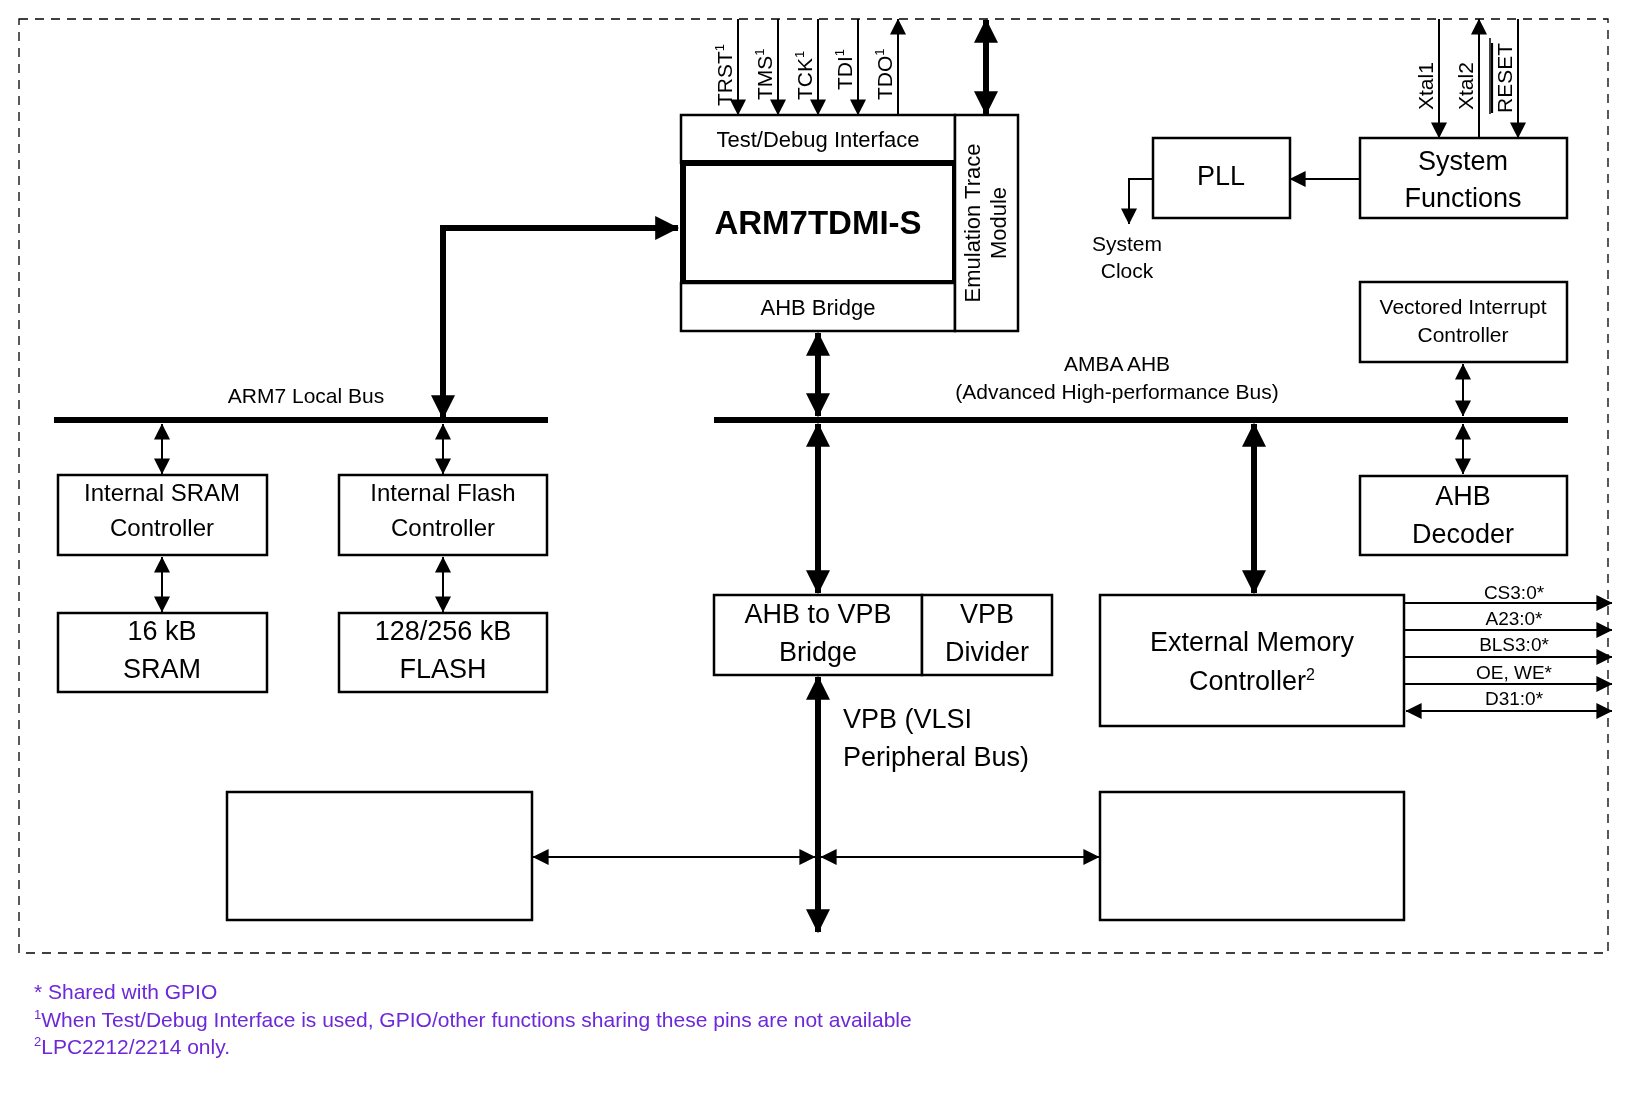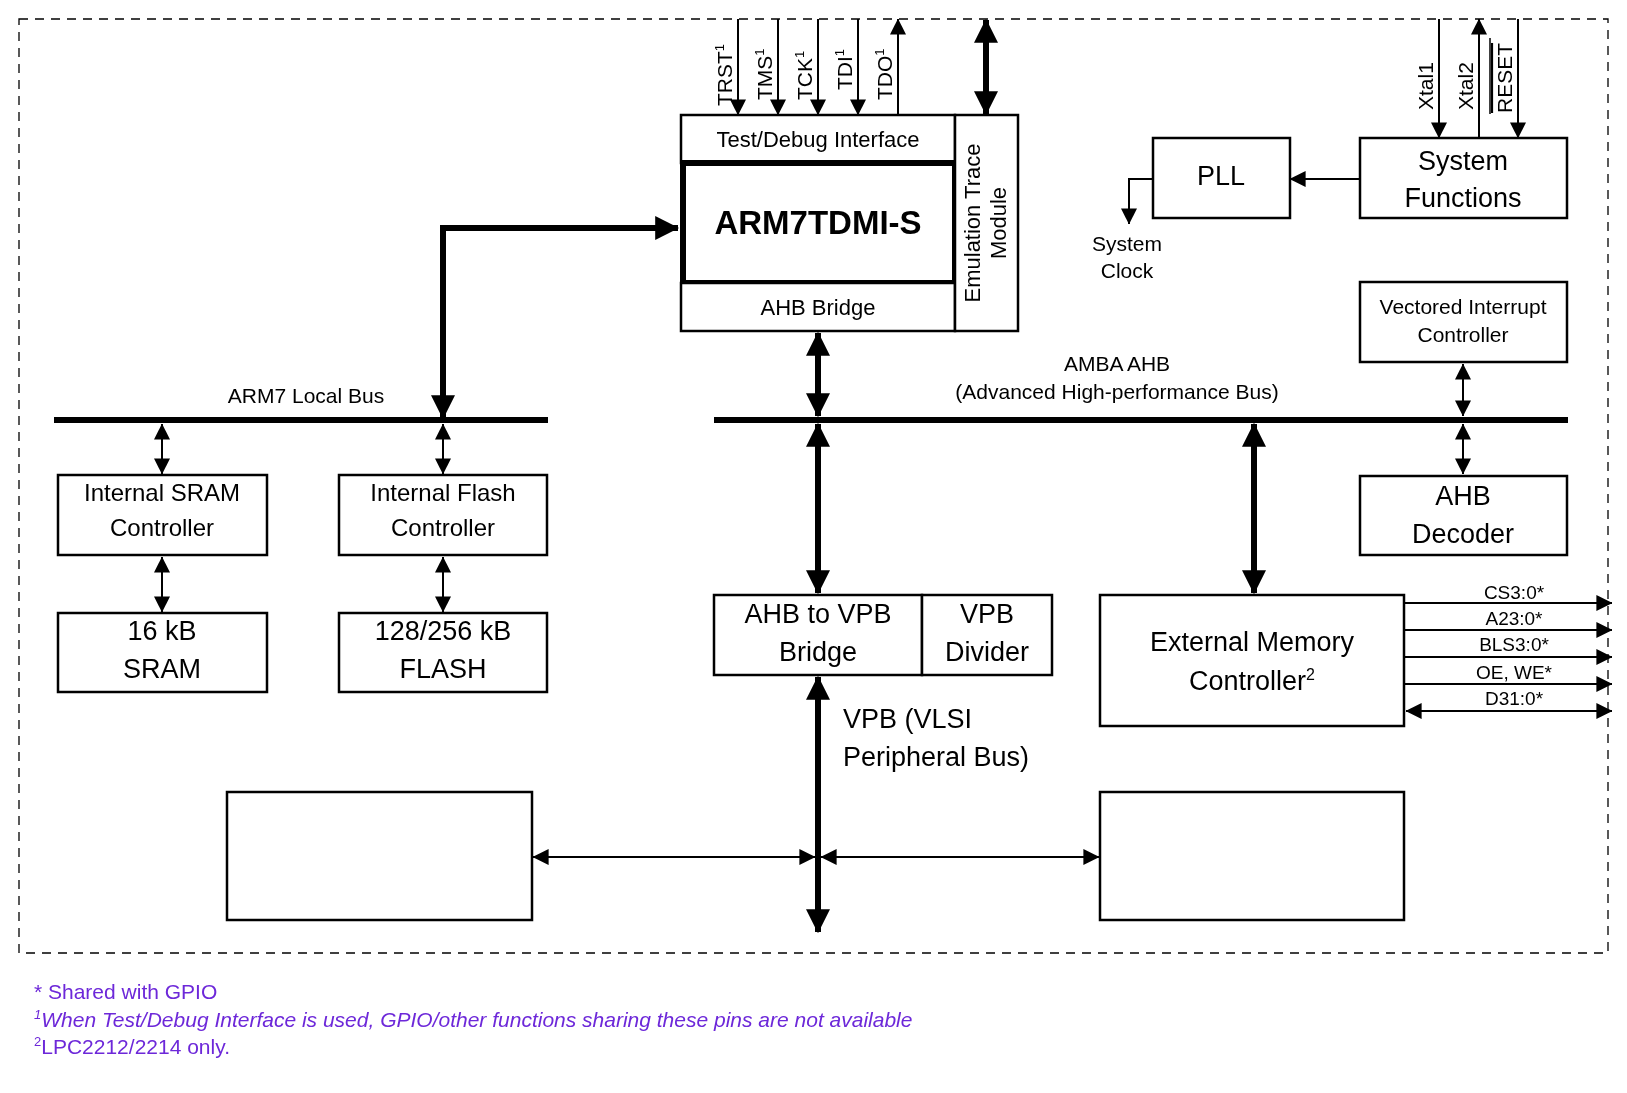--- a/index.html
+++ b/index.html
@@ -154,14 +154,14 @@
   <text x="843" y="728" font-size="27">VPB (VLSI</text>
   <text x="843" y="766" font-size="27">Peripheral Bus)</text>
 
   <rect x="227" y="792" width="305" height="128" fill="#fff" stroke="#000" stroke-width="2.5"></rect>
   <rect x="1100" y="792" width="304" height="128" fill="#fff" stroke="#000" stroke-width="2.5"></rect>
   <line x1="533" y1="857" x2="815" y2="857" stroke="#000" stroke-width="2" marker-start="url(#ahS)" marker-end="url(#ahS)"></line>
   <line x1="821" y1="857" x2="1099" y2="857" stroke="#000" stroke-width="2" marker-start="url(#ahS)" marker-end="url(#ahS)"></line>
 </svg>
 
 <div class="footnote" style="top:980px;">* Shared with GPIO</div>
-<div class="footnote" style="top:1007px;font-style:italic;"><sup>1</sup><span>When Test/Debug Interface is used, GPIO/other functions sharing these pins are not available</span></div>
+<div class="footnote" style="top:1007px;"><sup>1</sup><span>When Test/Debug Interface is used, GPIO/other functions sharing these pins are not available</span></div>
 <div class="footnote" style="top:1034px;"><sup>2</sup><span>LPC2212/2214 only.</span></div>
 
 </body></html>

